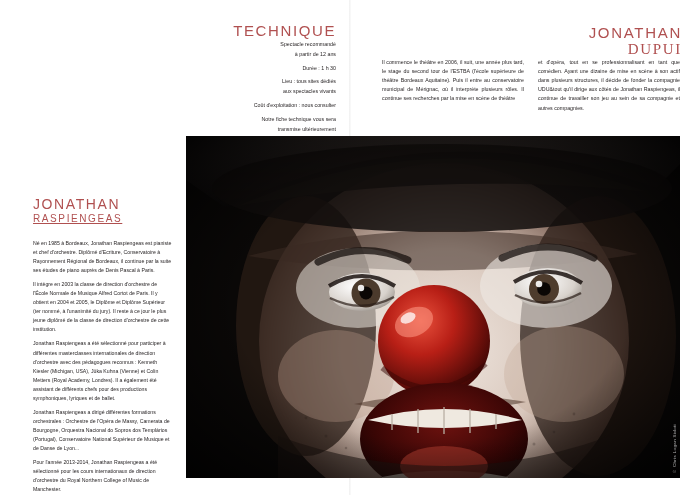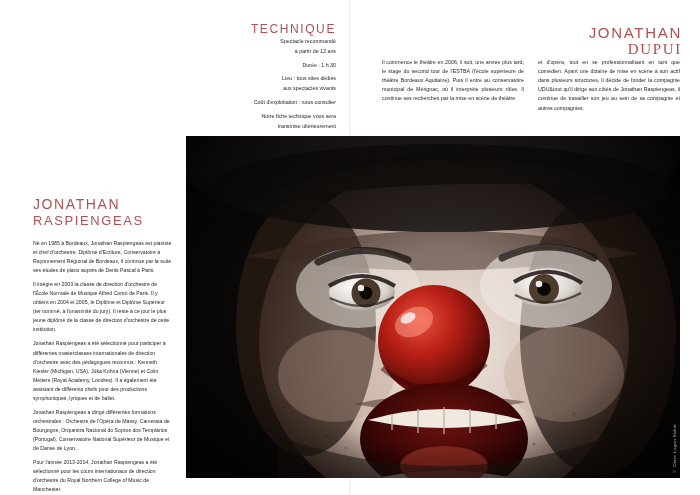--- a/index.html
+++ b/index.html
@@ -33,21 +33,21 @@
   
   .technique-block {
     position: absolute;
     left: 214px;
     top: 22px;
     width: 122px;
     text-align: right;
   }
   .technique-title {
     font-family: "Liberation Sans", sans-serif;
-    font-size: 12px;
+    font-size: 15px;
     letter-spacing: 1.6px;
     color: #b05050;
     font-weight: 400;
     margin: 0 0 1px 0;
     text-align: right;
   }
   .technique-lines {
     font-size: 5.3px;
     line-height: 1.85;
     color: #231f20;
@@ -98,24 +98,25 @@
     left: 33px;
     top: 196px;
   }
   .name-left .l1 {
     font-size: 14px;
     letter-spacing: 1.6px;
     color: #b05050;
     line-height: 1.2;
   }
   .name-left .l2 {
-    font-size: 13px;
+    font-size: 10px;
     letter-spacing: 1.6px;
     color: #b05050;
     line-height: 1.2;
+    text-decoration: underline;
   }
   .bio-left {
     position: absolute;
     left: 33px;
     top: 239px;
     width: 140px;
     font-size: 5.2px;
     line-height: 1.74;
     text-align: left;
     color: #231f20;

